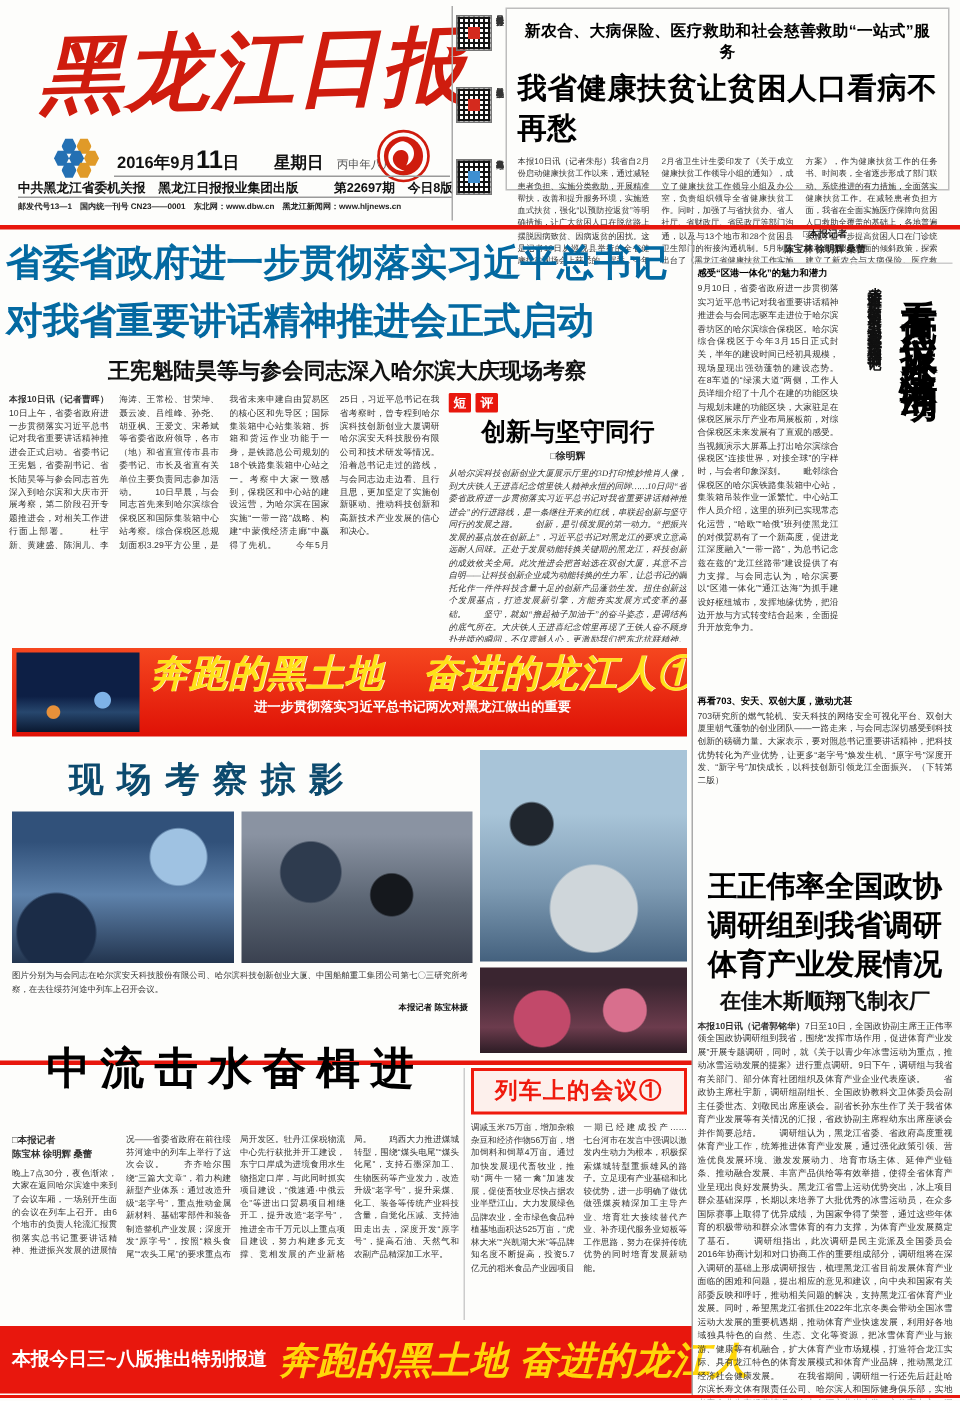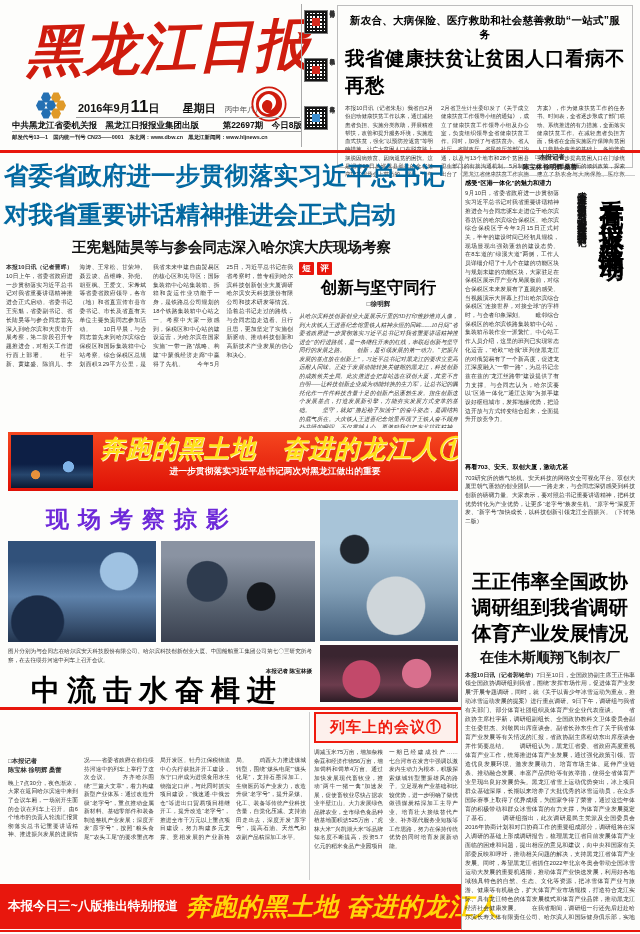--- a/index.html
+++ b/index.html
@@ -17,21 +17,21 @@
   .hairline{background:#9a9a9a;height:1px;}
   .org-line{left:12px;top:120px;width:290px;font-size:8.5px;font-weight:bold;color:#111;display:flex;justify-content:space-between;white-space:nowrap;}
   .postal-line{left:12px;top:134px;width:292px;font-size:5.4px;font-weight:bold;color:#222;white-space:nowrap;}
   .vline{position:absolute;width:1px;background:#aaa;}
   .qr-col{left:304px;top:6px;width:31px;height:140px;display:flex;flex-direction:column;justify-content:space-between;}
   .qr-item{display:flex;height:44px;}
   .qr{width:22px;height:22px;border:1px solid #777;margin-top:4px;background:repeating-linear-gradient(0deg,#141414 0 1.6px,transparent 1.6px 3.4px),repeating-linear-gradient(90deg,#141414 0 1.6px,#fff 1.6px 3.4px);position:relative;flex:none;}
   .qr i{position:absolute;left:7px;top:7px;width:8px;height:8px;display:block;}
   .qr-red i{background:#d42a1e;} .qr-blue i{background:#3d8fd1;}
   .qr-label{writing-mode:vertical-rl;font-size:5px;line-height:1.25;color:#333;margin-left:1px;font-weight:bold;}
-  .tr-box{left:337px;top:5px;width:296px;height:163px;border:1px solid #bdbdbd;box-sizing:border-box;padding:3px 7px;}
+  .tr-box{left:337px;top:5px;width:296px;height:122px;border:1px solid #bdbdbd;box-sizing:border-box;padding:3px 7px;}
   .tr-kicker{font-size:10.5px;font-weight:900;text-align:center;margin-top:5px;color:#000;letter-spacing:0.3px;}
   .tr-headline{font-size:19.5px;font-weight:900;text-align:left;margin:3px 0 5px;color:#000;letter-spacing:0.5px;}
   .tr-body{column-count:3;column-gap:8px;font-size:5.5px;line-height:1.5;text-align:justify;height:78px;overflow:hidden;color:#333;}
   .red-rule{background:#e8170d;position:absolute;}
   
   .lead-h1{left:4px;top:156px;width:455px;text-align:left;font-size:24.5px;line-height:39px;font-weight:900;color:#0369a1;letter-spacing:0px;white-space:nowrap;}
   .lead-sub{left:4px;top:238px;width:455px;text-align:center;font-family:"Liberation Serif",serif;font-weight:bold;font-size:14.5px;color:#111;}
   .lead-body{left:6px;top:263px;width:287px;height:166px;column-count:4;column-gap:7px;font-size:5.8px;line-height:1.52;text-align:justify;overflow:hidden;color:#333;}
   .lead-body .opener{font-weight:bold;}
   
@@ -41,30 +41,30 @@
   .sq-title{text-align:center;font-family:"Liberation Serif",serif;font-weight:900;font-size:16.5px;color:#000;margin:2px 0 1px;}
   .sq-author{text-align:center;font-size:6.5px;color:#222;margin-bottom:3px;font-weight:bold;}
   .sq-body{font-family:"Liberation Serif",serif;font-style:italic;font-size:5.7px;line-height:1.5;text-align:justify;color:#333;height:116px;overflow:hidden;}
   
   .banner{left:8px;top:432px;width:450px;height:59px;background:linear-gradient(180deg,#f5471f,#df1106);overflow:hidden;}
   .banner-photo{left:3px;top:3px;width:82px;height:53px;background:radial-gradient(circle at 30% 75%,#e8913a 0 6%,transparent 7%),radial-gradient(circle at 70% 60%,#7fb3e8 0 8%,transparent 9%),linear-gradient(180deg,#0d1f45 55%,#27476e 75%,#0a1830);}
   .banner-calli{left:92px;top:0px;width:356px;font-size:25px;font-weight:700;font-style:italic;color:#ffe11a;white-space:nowrap;text-shadow:0.6px 0.6px 0 #fff6d8;letter-spacing:1px;}
   .banner-sub{left:88px;top:33px;width:358px;text-align:center;color:#fff;font-weight:bold;font-size:8.8px;line-height:12px;}
   
   .ps{left:8px;top:500px;width:450px;height:205px;}
-  .ps-title{left:38px;top:4px;font-size:23px;font-weight:900;letter-spacing:9px;color:#6d28d9;font-family:"Liberation Serif",serif;white-space:nowrap;}
+  .ps-title{left:38px;top:4px;font-size:23px;font-weight:900;letter-spacing:9px;color:#0c4a6e;font-family:"Liberation Serif",serif;white-space:nowrap;}
   .ph{position:absolute;}
   .phA{left:0;top:41px;width:148px;height:101px;background:radial-gradient(circle at 20% 80%,#1b2c47 0 18%,transparent 19%),radial-gradient(circle at 75% 30%,#9fc2e2 0 14%,transparent 15%),linear-gradient(180deg,#31517a 20%,#5e82ab 55%,#23354f);}
   .phB{left:153px;top:41px;width:154px;height:101px;background:radial-gradient(circle at 30% 40%,#2e3b4e 0 16%,transparent 17%),radial-gradient(circle at 65% 55%,#15181d 0 12%,transparent 13%),linear-gradient(180deg,#8a93a2 15%,#5a6472 60%,#3a4150);}
   .phC{left:312px;top:0;width:138px;height:141px;background:radial-gradient(circle at 55% 75%,#cfd6da 0 22%,transparent 23%),radial-gradient(circle at 25% 35%,#20262e 0 10%,transparent 11%),linear-gradient(180deg,#a8c4d8 30%,#7f9cb4 65%,#44617e);}
   .phD{left:312px;top:145px;width:138px;height:57px;background:radial-gradient(circle at 30% 60%,#c2496a 0 18%,transparent 19%),radial-gradient(circle at 70% 50%,#d86f8d 0 14%,transparent 15%),linear-gradient(180deg,#3a2530 20%,#6c3c4d 70%,#2c1c25);}
   .ps-caption{left:0;top:147px;width:304px;font-size:5.6px;line-height:1.6;text-align:justify;color:#333;}
   .ps-credit{left:0;top:168px;width:304px;text-align:right;font-size:5.6px;font-weight:bold;color:#111;}
   
-  .bl-headline{left:8px;top:671px;width:298px;text-align:center;font-size:29px;font-weight:900;letter-spacing:7px;color:#000;white-space:nowrap;}
+  .bl-headline{left:8px;top:693px;width:298px;text-align:center;font-size:29px;font-weight:900;letter-spacing:7px;color:#000;white-space:nowrap;}
   .bl-body{left:8px;top:756px;width:298px;height:122px;column-count:4;column-gap:6px;font-size:5.7px;line-height:1.5;text-align:justify;color:#333;overflow:hidden;}
   .bl-byline{font-weight:bold;font-family:"Liberation Serif",serif;font-size:6.3px;margin-bottom:4px;white-space:pre-line;}
   .train-box{left:314px;top:712px;width:144px;}
   .train-head{border:2px solid #ef1a0d;background:#fdf0ec;color:#ef1a0d;font-weight:900;font-size:15px;text-align:center;padding:4px 0;letter-spacing:1px;}
   .train-body{margin-top:5px;column-count:2;column-gap:6px;font-size:5.7px;line-height:1.5;text-align:justify;color:#333;height:128px;overflow:hidden;}
   
   .bot-banner{left:0;top:884px;width:462px;height:45px;background:#e8170d;display:flex;align-items:center;padding-left:8px;box-sizing:border-box;gap:8px;}
   .bot-prefix{color:#fff;font-weight:900;font-size:12.5px;white-space:nowrap;}
   .bot-title{color:#ffd60a;font-size:25px;font-weight:900;font-style:italic;white-space:nowrap;letter-spacing:0.5px;}
   
@@ -72,21 +72,21 @@
   .rc-byline{text-align:center;font-family:"Liberation Serif",serif;font-size:6.4px;font-weight:bold;line-height:1.6;white-space:pre-line;border-bottom:1px solid #ccc;padding-bottom:2px;margin-bottom:3px;}
   .rc-row{display:flex;height:280px;}
   .rc-textcol{width:94px;flex:none;}
   .rc-bold{font-weight:900;font-size:6.2px;line-height:1.45;color:#000;margin-bottom:2px;}
   .rc-body{font-size:5.8px;line-height:1.5;text-align:justify;color:#333;overflow:hidden;}
   .rc-b1{height:252px;}
   .v-sub{flex:1;writing-mode:vertical-rl;font-family:"Liberation Serif",serif;font-size:9.5px;font-weight:bold;letter-spacing:1.5px;color:#111;line-height:1.6;padding-top:4px;}
   .v-head{width:46px;flex:none;writing-mode:vertical-rl;font-size:25px;font-weight:900;color:#000;letter-spacing:4px;line-height:46px;}
   .rc-bold2{font-weight:900;font-size:6.2px;margin:4px 0 2px;color:#000;}
   .rc-b2{height:88px;}
-  .sports{margin-top:6px;}
+  .sports{margin-top:16px;}
   .sports-h{text-align:center;font-size:19.5px;line-height:26px;font-weight:900;color:#000;white-space:pre-line;}
   .sports-sub{text-align:center;font-family:"Liberation Serif",serif;font-size:14px;font-weight:bold;color:#111;margin:3px 0 4px;}
   .sports-body{font-size:5.9px;line-height:1.52;text-align:justify;color:#333;height:252px;overflow:hidden;}
   .sports-body .opener{font-weight:bold;}
 </style>
 </head>
 <body>
 
 <div class="abs masthead-title">黑龙江日报</div>
 

